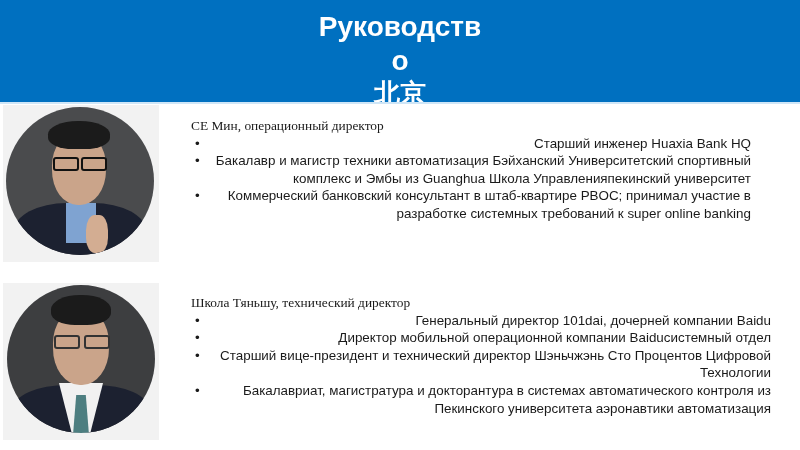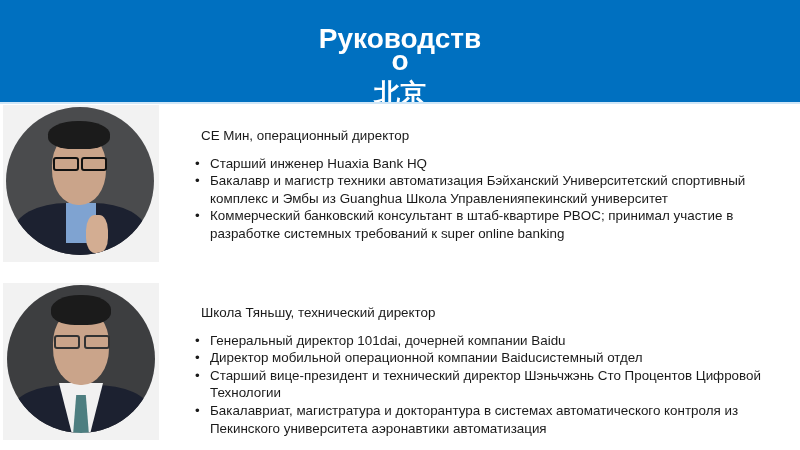--- a/index.html
+++ b/index.html
@@ -2,40 +2,40 @@
 <html><head>
 <meta charset="utf-8">
 <style>
   html, body { margin:0; padding:0; }
   body { width:800px; height:450px; background:#ffffff; position:relative; overflow:hidden;
          font-family:"Liberation Sans", sans-serif; color:#1a1a1a; }
   .header { position:absolute; left:0; top:0; width:800px; height:102px; background:#0070C0;
             overflow:hidden; border-bottom:2px solid #cfe6f7; }
   .title { position:absolute; left:0; width:800px; text-align:center; color:#ffffff;
            font-weight:bold; font-size:28px; line-height:34px; }
-  .title.l1 { top:22px; }
+  .title.l1 { top:10px; }
   .title.l2 { top:44px; }
   .title.l3 { top:78px; font-size:26px;font-family:Liberation Mono, monospace; }
   .photo-box { position:absolute; left:3px; width:156px; height:157px; background:#f2f2f2; }
   .photo { position:absolute; border-radius:50%; overflow:hidden; background:#4a4b4d; }
   .p1 { left:6px; top:107px; width:148px; height:148px; }
   .p2 { left:7px; top:285px; width:148px; height:148px; }
   .p2bg { background:#3d3e40; }
   .hair { position:absolute; background:#1b1b1b; border-radius:48% 48% 40% 40%; }
   .face { position:absolute; background:#caa48a; border-radius:45% 45% 48% 48%; }
   .glasses { position:absolute; height:10px; border:2px solid #111; border-radius:3px; }
   .suit { position:absolute; background:#1c2130; border-radius:40% 40% 0 0; }
   .shirt { position:absolute; }
   .tie { position:absolute; background:#4d7e80; }
   .hand { position:absolute; background:#d3ad92; border-radius:40%; }
   .info { position:absolute; left:191px; font-size:13.4px; line-height:17.6px; color:#1a1a1a; }
   .info1 { top:117px; width:560px; }
   .info2 { top:294px; width:580px; }
-  .info .name { margin:10px; }
-  .info ul { list-style:none; margin:0; padding:0; }
+  .info .name { margin:0;font-family:Liberation Serif, serif; }
+  .info ul { list-style:none; margin:0; padding:0;text-align:right; }
   .info li { position:relative; padding-left:19px; }
   .info li::before { content:"•"; position:absolute; left:4px; top:0; }
 </style>
 </head>
 <body>
 
 <div class="header">
   <div class="title l1">Руководств</div>
   <div class="title l2">о</div>
   <div class="title l3">北京</div>

